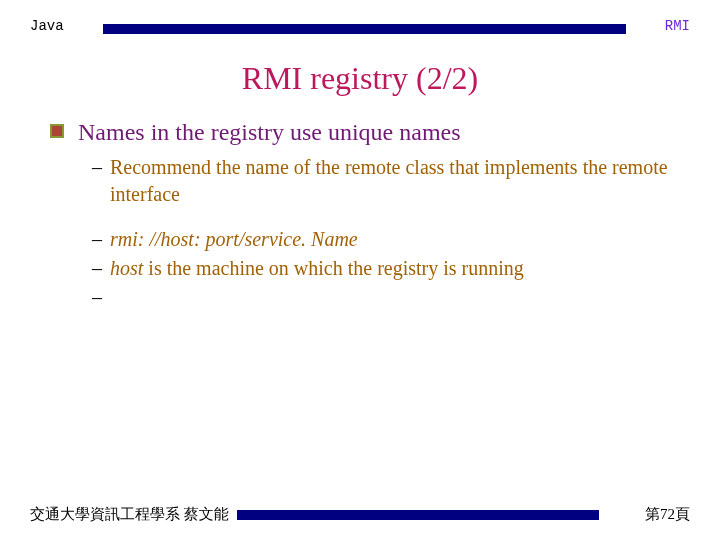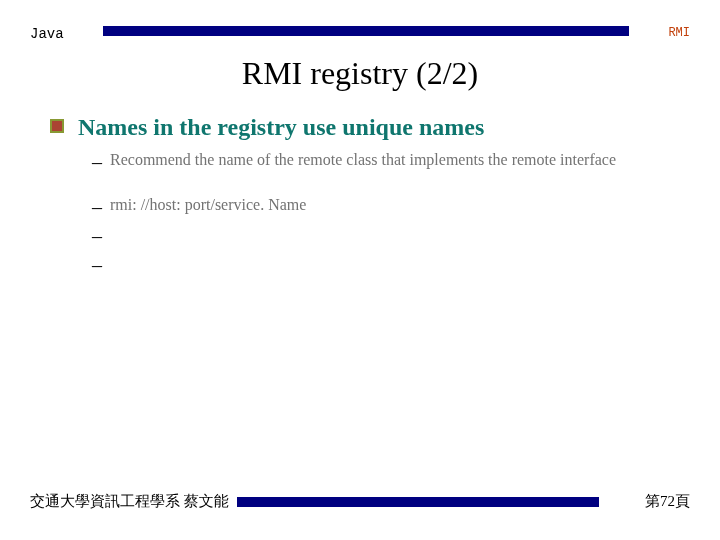--- a/index.html
+++ b/index.html
@@ -7,93 +7,93 @@
     padding: 0;
     width: 720px;
     height: 540px;
     font-family: "Times New Roman", serif;
     background: #ffffff;
     position: relative;
     overflow: hidden;
   }
   .header {
     display: flex;
-    align-items: flex-start;
-    padding: 26px 30px 0 30px;
+    align-items: flex-end;
+    padding: 18px 30px 0 30px;
     gap: 31px;
   }
   .header-left {
     font-family: "Courier New", monospace;
     font-size: 14px;
     color: #000;
     padding-right: 8px;
   }
   .header-bar {
     flex: 1;
     height: 10px;
     background: #000080;
   }
   .header-right {
     font-family: "Courier New", monospace;
-    font-size: 12px;
-    color: #c2410c;
+    font-size: 14px;
+    color: #6d28d9;
     padding-left: 8px;
   }
   .title {
     text-align: center;
     font-size: 32px;
     font-family: "Times New Roman", serif;
-    margin-top: 13px;
-    color: #000000;
+    margin-top: 26px;
+    color: #be185d;
   }
   .content {
     padding: 20px 50px 0 50px;
   }
   .bullet-row {
     display: flex;
     align-items: flex-start;
     margin-bottom: 6px;
   }
   .bullet-icon {
     width: 14px;
     height: 14px;
     margin-top: 7px;
     margin-right: 14px;
     flex-shrink: 0;
   }
   .bullet-text {
     font-size: 24px;
     line-height: 1.3;
-    color: #0f766e;
-    font-weight: bold;
+    color: #701a75;
   }
   .sub-list {
     margin: 4px 0 18px 42px;
   }
   .sub-row {
     display: flex;
     align-items: flex-start;
     margin-bottom: 2px;
   }
   .sub-dash {
     font-size: 20px;
     color: #000;
     margin-right: 8px;
     line-height: 1.35;
   }
   .sub-text {
-    font-size: 16px;
+    font-size: 20px;
     line-height: 1.35;
-    color: #737373;
+    color: #a16207;
   }
   .sub-text em, .sub-text-italic {
+    font-style: italic;
   }
   .footer {
     position: absolute;
-    bottom: 29px;
+    bottom: 16px;
     left: 0;
     right: 0;
     display: flex;
     align-items: center;
     padding: 0 30px;
   }
   .footer-left {
     font-size: 15px;
     font-family: "PMingLiU","MingLiU","SimSun",serif;
     color: #000;
@@ -142,20 +142,21 @@
     </div>
   </div>
 
   <div class="sub-list">
     <div class="sub-row">
       <span class="sub-dash">–</span>
       <span class="sub-text sub-text-italic">rmi: //host: port/service. Name</span>
     </div>
     <div class="sub-row">
       <span class="sub-dash">–</span>
+      <span class="sub-text"><em>host</em><span> is the machine on which the registry is running</span></span>
     </div>
     <div class="sub-row">
       <span class="sub-dash">–</span>
     </div>
   </div>
 
 </div>
 
 <div class="footer">
   <span class="footer-left">交通大學資訊工程學系 蔡文能</span>

